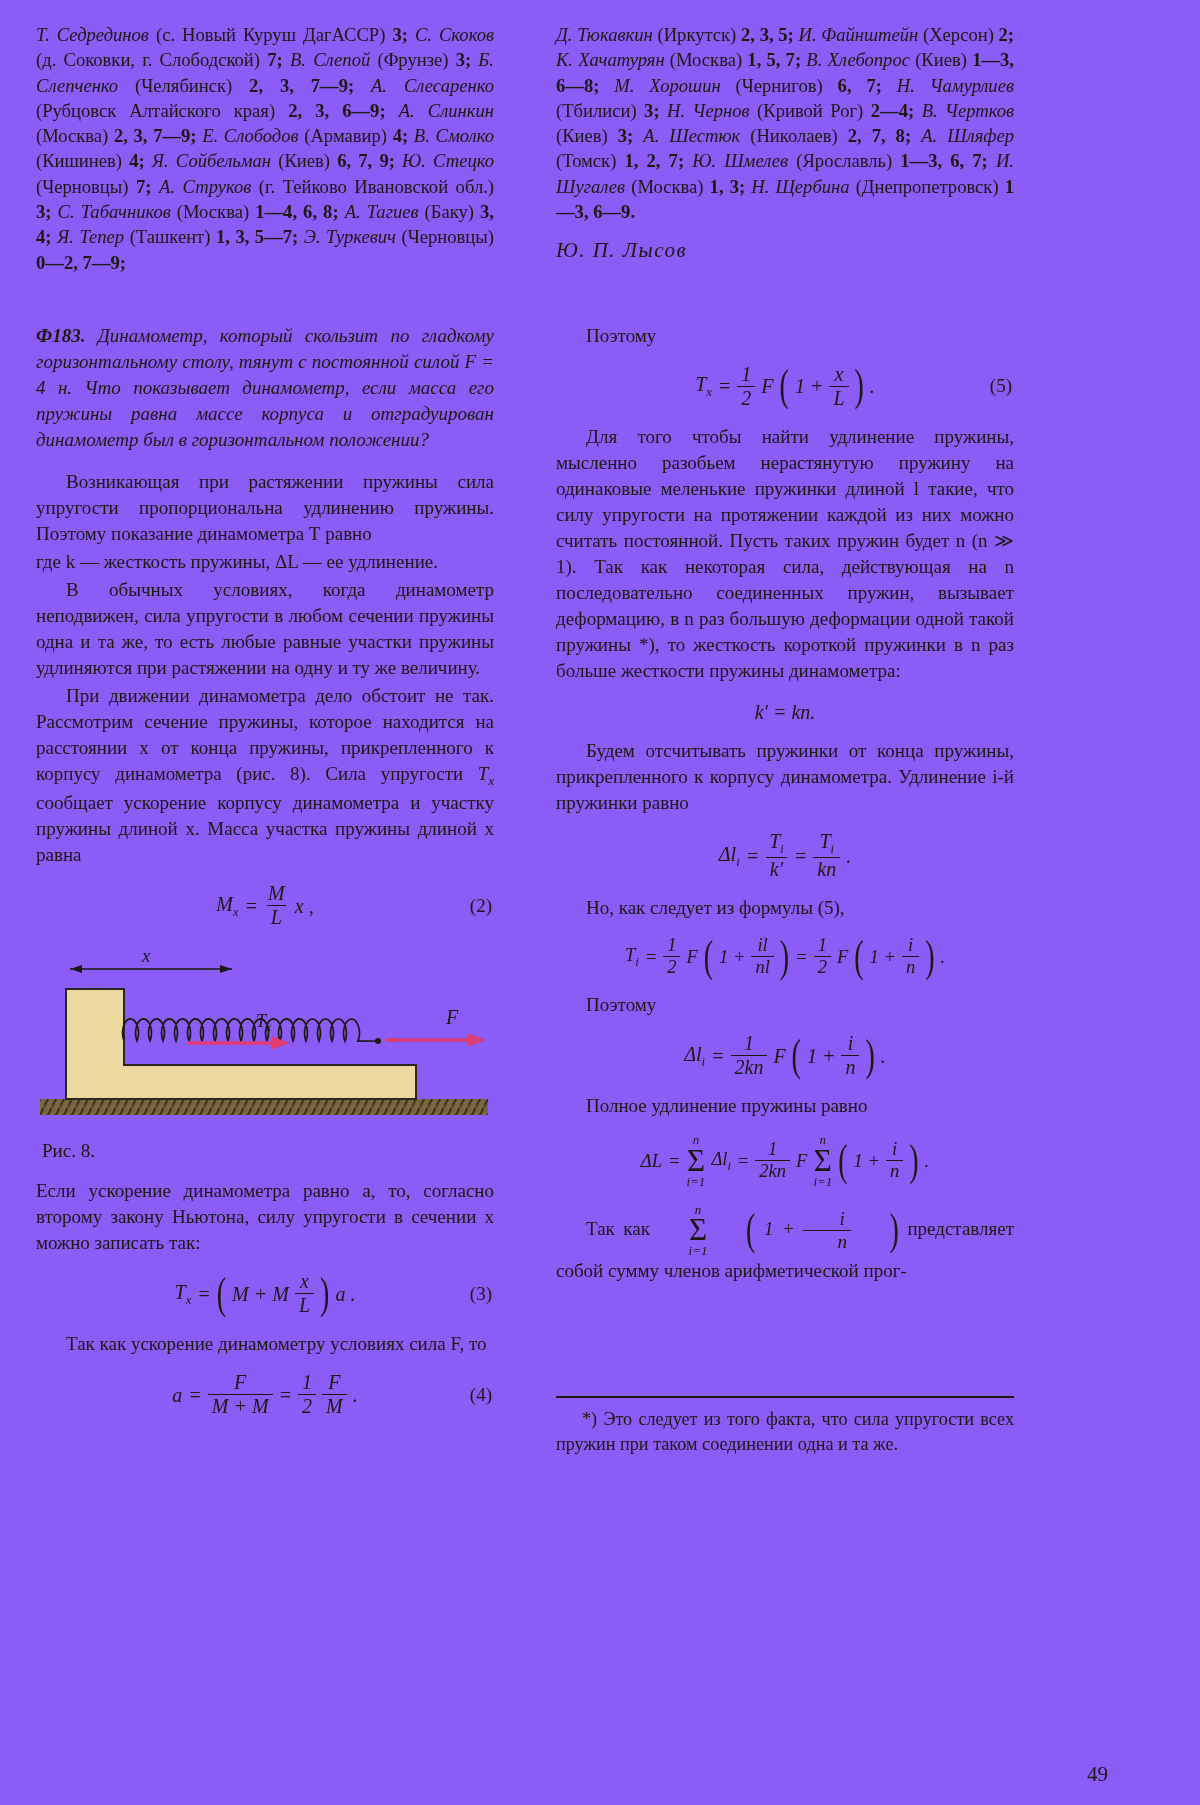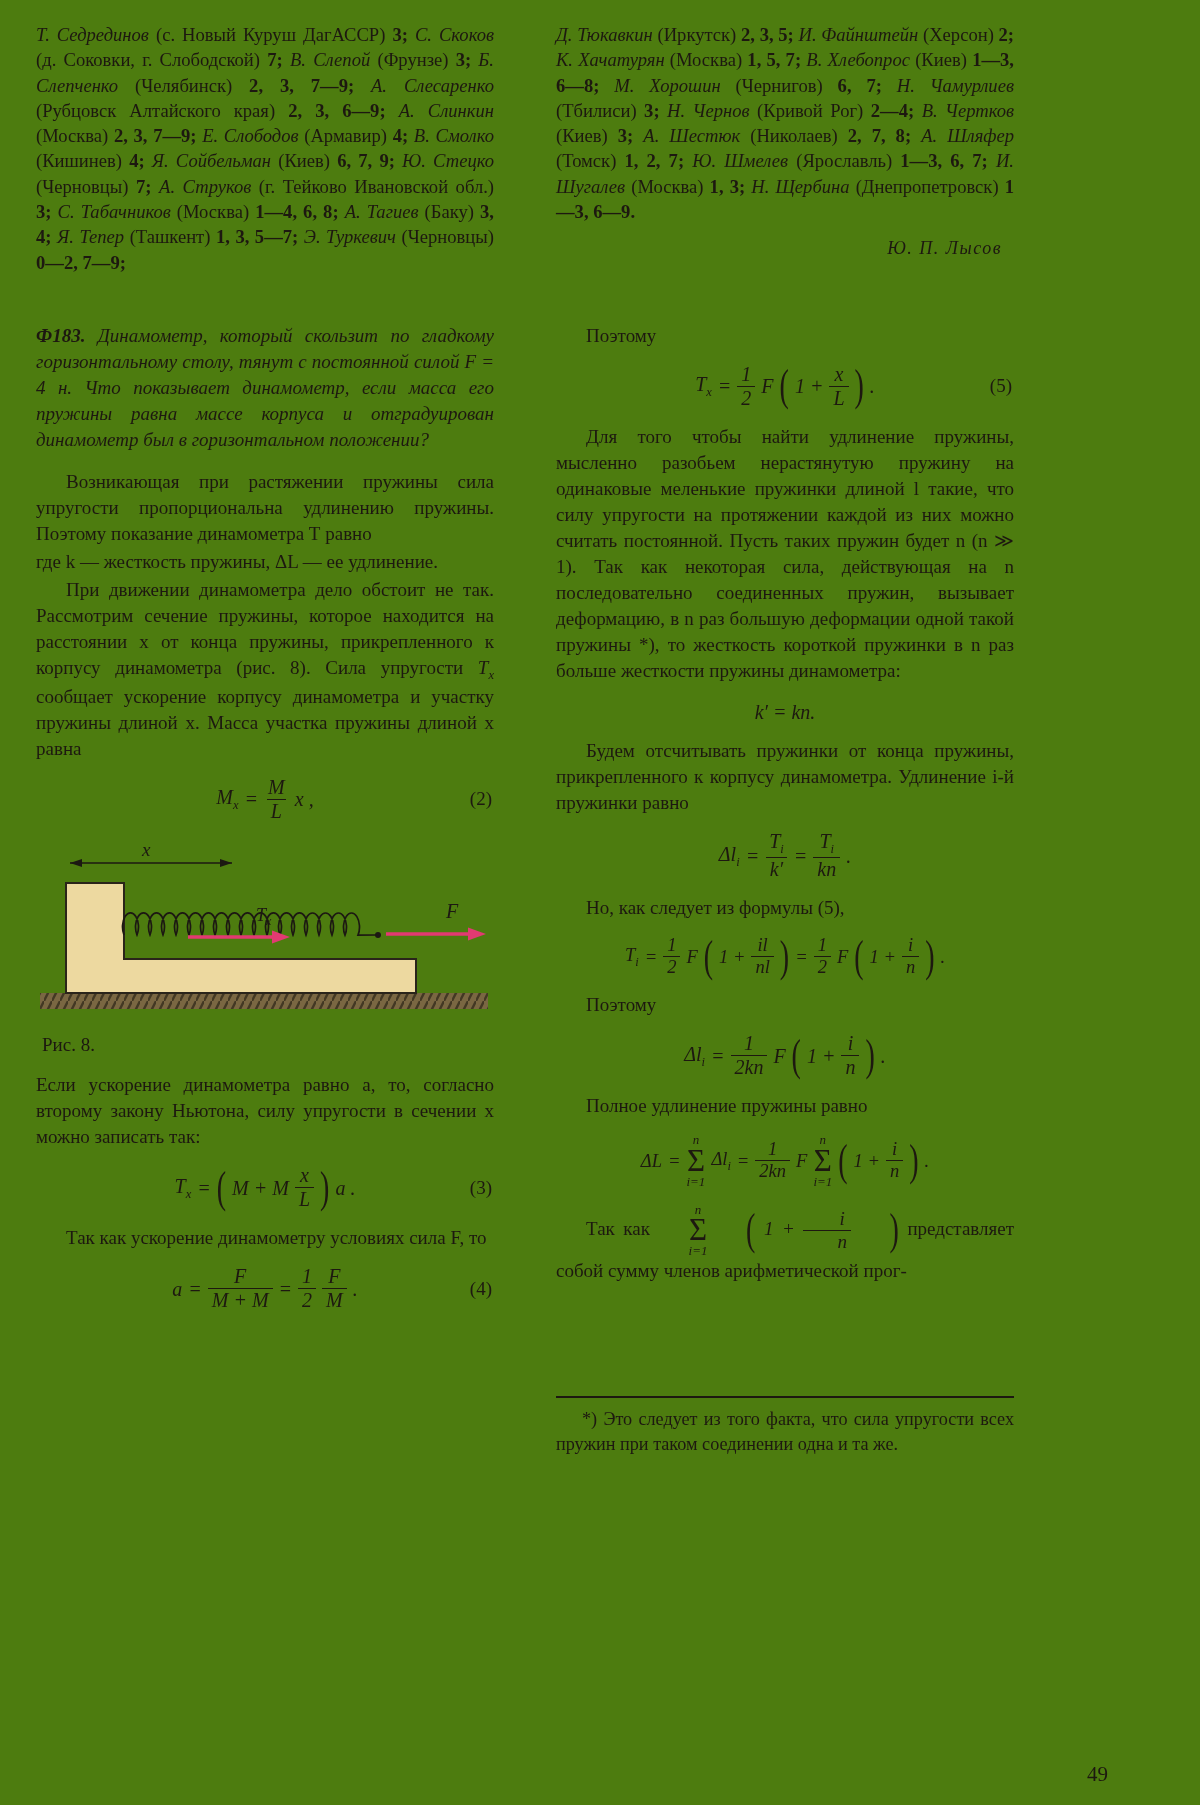--- a/index.html
+++ b/index.html
@@ -1,31 +1,31 @@
 <!DOCTYPE html>
 <html lang="ru"><head>
 <meta charset="utf-8">
 <style>
   * { box-sizing: border-box; }
   html, body { margin: 0; padding: 0; }
   body { background: #ebe2cb; }
   .canvas {
     position: relative; width: 1200px; height: 1805px; overflow: hidden;
-    background: #4d7c0f; color: #1d1810;
+    background: #8b5cf6; color: #1d1810;
     font-family: "Liberation Serif", "DejaVu Serif", serif;
   }
   .content { position: absolute; left: 36px; top: 22px; width: 978px; }
   .row { display: flex; gap: 62px; }
   .col { width: 458px; flex: 0 0 458px; }
 
   
   .names { font-size: 18.6px; line-height: 1.36; text-align: justify; }
   .nm { font-style: italic; }
   .nums { font-weight: 700; }
-  .signature { font-style: italic; font-size: 18px; text-align: right;
+  .signature { font-style: italic; font-size: 21px; 
                padding-right: 12px; margin-top: 14px; letter-spacing: 1.5px; }
 
   
   .main { margin-top: 48px; }
   .main p { margin: 0 0 2px 0; font-size: 19px; line-height: 1.37;
             text-align: justify; text-indent: 30px; hyphens: none; }
   .main p.ni { text-indent: 0; }
   .problem { font-style: italic; margin-bottom: 16px !important; }
   .problem .pid { font-weight: 700; }
   .iv { font-style: italic; }
@@ -83,20 +83,21 @@
 
     <div class="row main">
 
       <div class="col">
         <p class="ni problem"><span class="pid">Ф183.</span> <span>Динамометр, который скользит по гладкому горизонтальному столу, тянут с постоянной силой F = 4 н. Что показывает динамометр, если масса его пружины равна массе корпуса и отградуирован динамометр был в горизонтальном положении?</span></p>
 
         <p>Возникающая при растяжении пружины сила упругости пропорциональна удлинению пружины. Поэтому показание динамометра Т равно</p>
 
 
         <p class="ni">где k — жесткость пружины, ΔL — ее удлинение.</p>
+        <p>В обычных условиях, когда динамометр неподвижен, сила упругости в любом сечении пружины одна и та же, то есть любые равные участки пружины удлиняются при растяжении на одну и ту же величину.</p>
         <p><span>При движении динамометра дело обстоит не так. Рассмотрим сечение пружины, которое находится на расстоянии x от конца пружины, прикрепленного к корпусу динамометра (рис. 8). Сила упругости </span><span class="iv">T</span><sub class="iv">x</sub><span> сообщает ускорение корпусу динамометра и участку пружины длиной x. Масса участка пружины длиной x равна</span></p>
 
         <div class="equation">
           <span class="eqb">
             <span class="tok"><span>M</span><sub>x</sub></span>
             <span class="tok">=</span>
             <span class="frac">
                 <span class="num">M</span>
                 <span class="den">L</span>
               </span>

